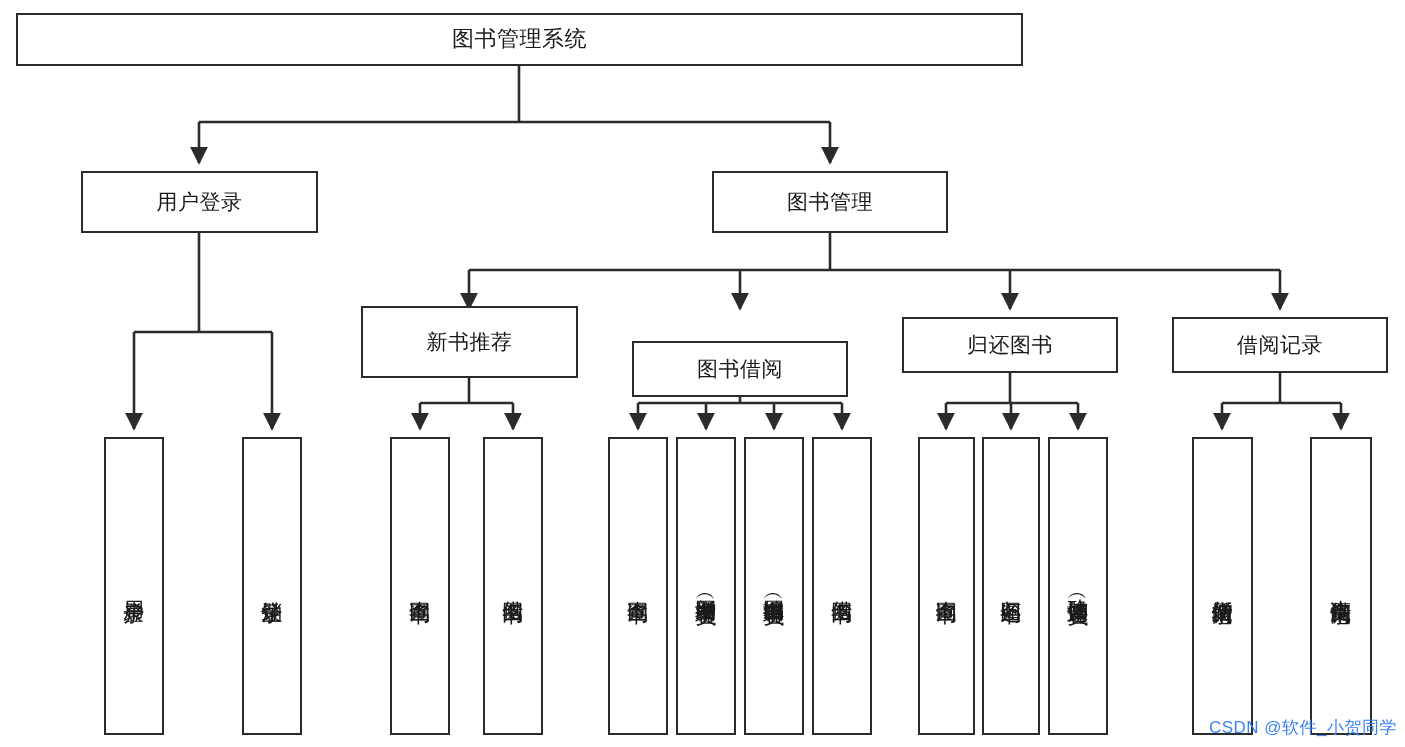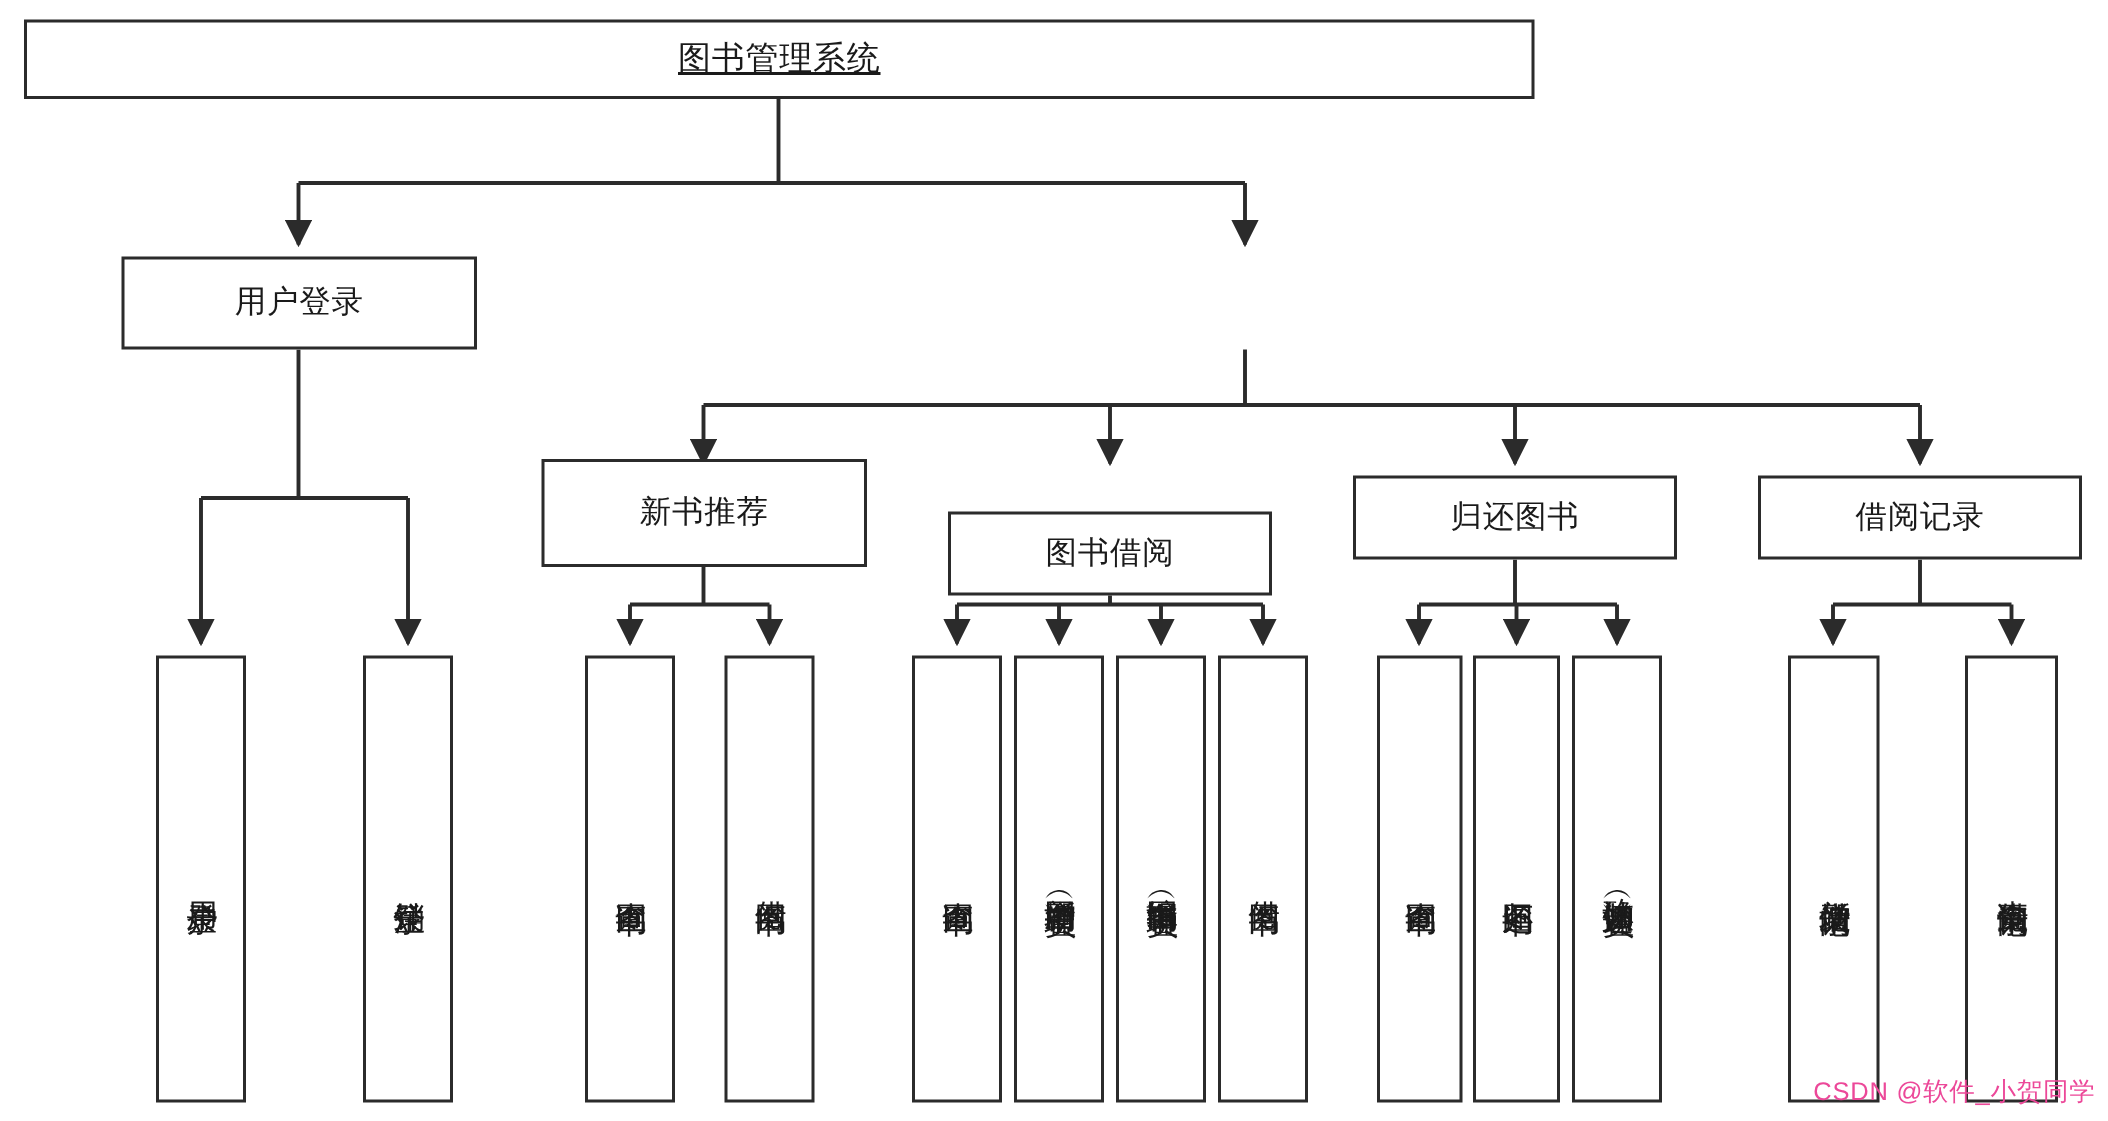--- a/index.html
+++ b/index.html
@@ -43,27 +43,27 @@
     text-align: center;
   }
   .node.vert .label {
     writing-mode: vertical-rl;
     text-orientation: upright;
     font-size: 21px;
     line-height: 1.32;
     letter-spacing: 1px;
     white-space: normal;
   }
-  .node.root .label { font-size: 22px; text-decoration: underline; }
+  .node.root .label { font-size: 22px; }
   .watermark {
     position: absolute;
     right: 8px;
     bottom: 8px;
     font-size: 17px;
-    color: #ec4899;
+    color: #3b82f6;
     letter-spacing: 0.5px;
     white-space: nowrap;
   }
 </style>
 </head>
 <body>
 
 <div id="canvas">
 
   <svg class="wires" viewBox="0 0 1405 747" xmlns="http://www.w3.org/2000/svg">
@@ -116,20 +116,23 @@
     </g>
   </svg>
 
   <div class="node root" style="left:16px; top:13px; width:1007px; height:53px;">
     <span class="label">图书管理系统</span>
   </div>
 
   <div class="node" style="left:81px; top:171px; width:237px; height:62px;">
     <span class="label">用户登录</span>
   </div>
+  <div class="node" style="left:712px; top:171px; width:236px; height:62px;">
+    <span class="label">图书管理</span>
+  </div>
 
   <div class="node" style="left:361px; top:306px; width:217px; height:72px;">
     <span class="label">新书推荐</span>
   </div>
   <div class="node" style="left:632px; top:317px; width:216px; height:56px;margin-top:24px;">
     <span class="label">图书借阅</span>
   </div>
   <div class="node" style="left:902px; top:317px; width:216px; height:56px;">
     <span class="label">归还图书</span>
   </div>

